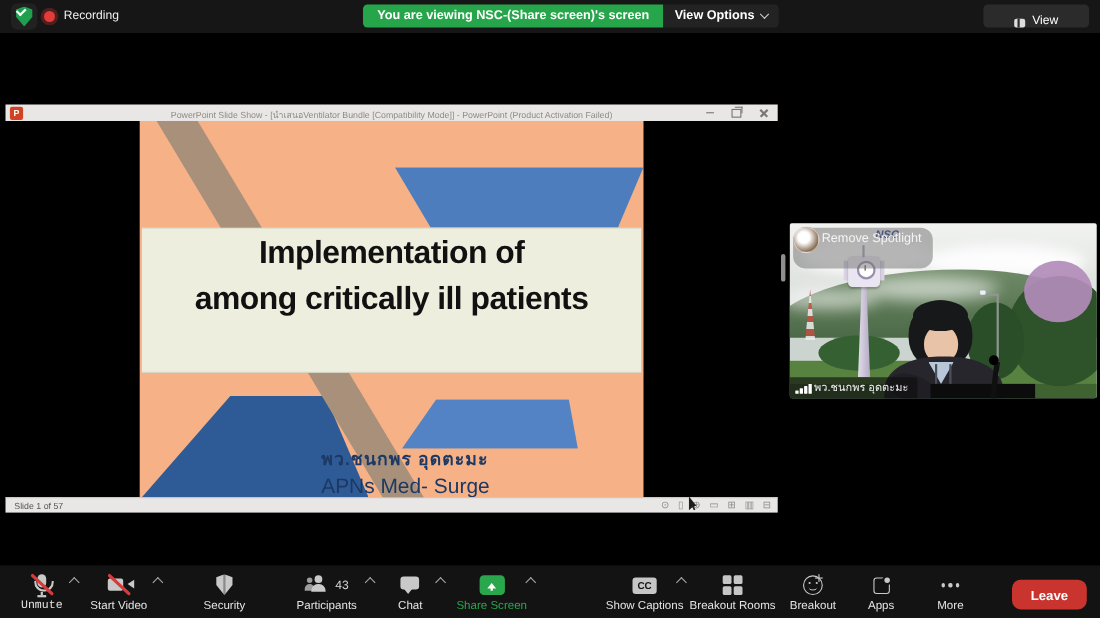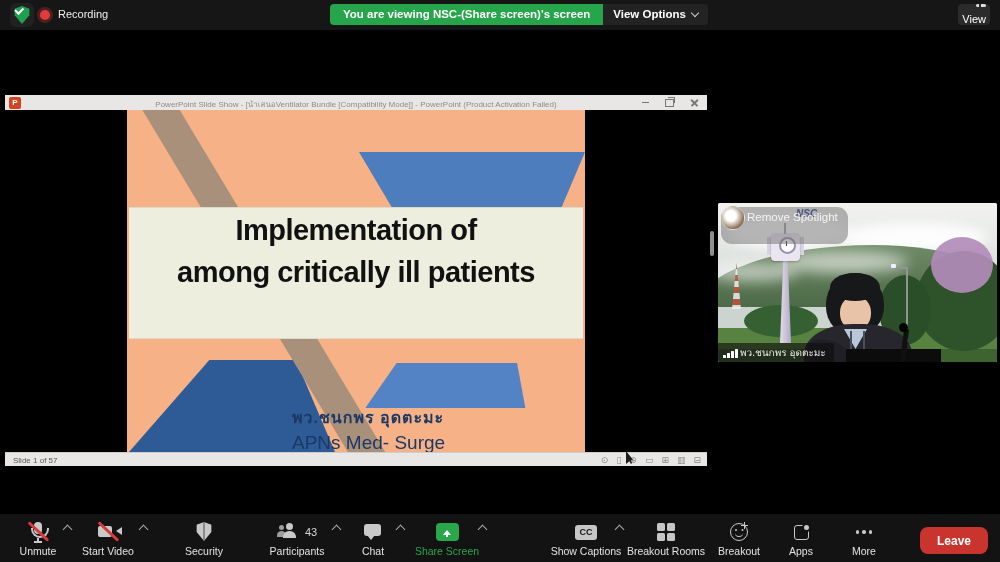--- a/index.html
+++ b/index.html
@@ -13,21 +13,21 @@
   .shield{position:absolute;left:4px;top:3px;width:16px;height:18px;background:#1ea04f;
           clip-path:polygon(50% 0%,96% 15%,96% 52%,50% 100%,4% 52%,4% 15%);}
   .shield-check{position:absolute;left:5px;top:4px;width:6px;height:3.5px;border-left:2px solid #fff;border-bottom:2px solid #fff;transform:rotate(-45deg);}
   .rec-dot{position:absolute;left:40px;top:10px;width:10px;height:10px;border-radius:50%;background:#e23b3b;
            box-shadow:0 0 0 3px rgba(226,59,59,.28);}
   .rec-text{position:absolute;left:58px;top:8px;font-size:11px;color:#f0f0f0;}
   .banner-group{position:absolute;left:330px;top:4px;height:21px;display:flex;}
   .banner{background:#27a54b;color:#fff;font-size:11.5px;font-weight:bold;line-height:21px;padding:0 13px;border-radius:4px 0 0 4px;}
   .view-options{background:#232323;color:#fff;font-size:11.5px;font-weight:bold;line-height:21px;padding:0 10px;border-radius:0 4px 4px 0;display:flex;align-items:center;gap:6px;}
   .caret-down{width:5px;height:5px;border-right:1.6px solid #cfcfcf;border-bottom:1.6px solid #cfcfcf;transform:rotate(45deg);margin-top:-3px;}
-  .view-btn{position:absolute;right:10px;top:4px;height:21px;background:#2b2b2b;border-radius:4px;display:flex;align-items:flex-end;gap:6px;padding:0 4px;color:#fff;font-size:11px;flex-direction:column;}
+  .view-btn{position:absolute;right:10px;top:4px;height:21px;background:#2b2b2b;border-radius:4px;display:flex;align-items:flex-end;gap:6px;padding:0 28px;color:#fff;font-size:11px;}
   .view-ic{width:10px;height:8px;background:#ddd;border-radius:2px;position:relative;}
   .view-ic::after{content:"";position:absolute;left:3px;top:0;width:1.6px;height:8px;background:#2b2b2b;}
 
   
   .ppt{position:absolute;left:5px;top:95px;width:702px;height:370px;background:#000;box-shadow:0 0 10px rgba(0,0,0,.7);}
   .ppt-titlebar{position:absolute;left:0;top:0;width:702px;height:15px;background:#e9e7e5;}
   .ppt-icon{position:absolute;left:4px;top:1.5px;width:12px;height:12px;background:#d04423;border-radius:2px;color:#fff;font-size:8px;font-weight:bold;text-align:center;line-height:12px;}
   .ppt-title{position:absolute;left:0;right:0;top:3px;text-align:center;font-size:8px;color:#8f8b86;white-space:nowrap;}
   .wc{position:absolute;top:0;height:15px;display:flex;align-items:center;gap:16px;right:8px;}
   .wc-min{width:7px;height:1.5px;background:#777;}
@@ -263,21 +263,21 @@
         <i style="height:5px;"></i>
         <i style="height:7px;"></i>
         <i style="height:9px;"></i>
     </span>
     <span>พว.ชนกพร อุดตะมะ</span>
   </div>
 </div>
 
 <div class="toolbar">
 
-  <div class="tool" style="left:2px;width:72px;">
+  <div class="tool" style="left:2px;width:72px;font-family:Liberation Mono, monospace;">
     <div class="ticon">
         <div class="icn">
       <div class="mic-body"></div>
           <div class="mic-arc"></div>
           <div class="mic-stem"></div>
           <div class="mic-base"></div>
           <div class="slash"></div>
     </div>
       </div>
     <span class="chev" style="right:3px;"></span>

